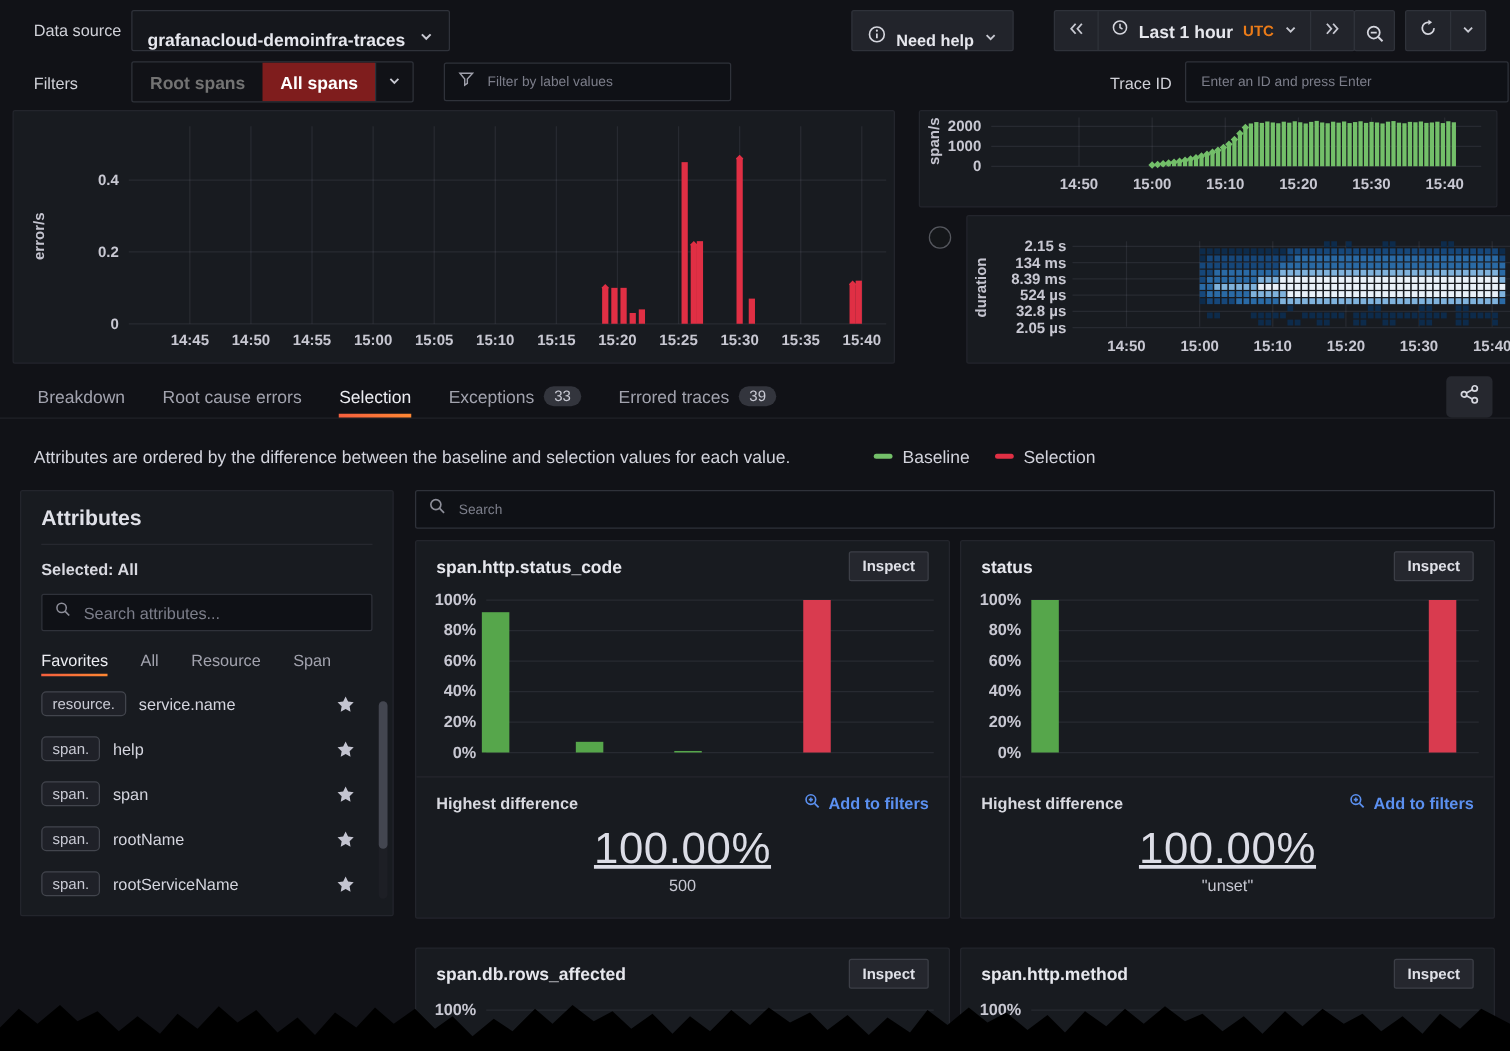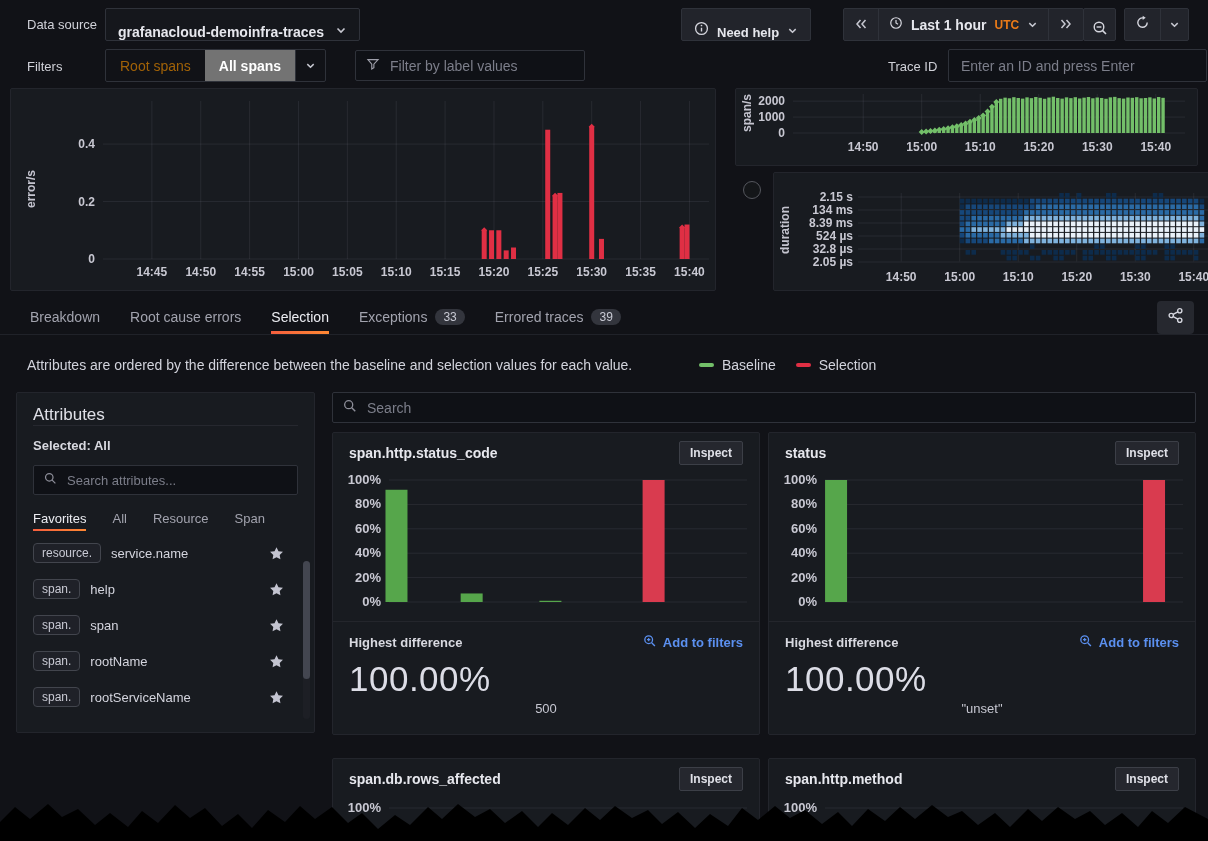--- a/index.html
+++ b/index.html
@@ -8,50 +8,50 @@
   .app *{box-sizing:border-box;}
   .lbl{position:absolute;font-size:13px;font-weight:500;color:#d0d1d8;white-space:nowrap;}
   .control{position:absolute;height:33px;display:flex;align-items:flex-end;border:1px solid #2f323a;
            border-radius:2px;background:#22242b;cursor:pointer;}
   .control.dark{background:#15171c;}
   .seg{display:flex;align-items:center;height:100%;padding:0 10px;}
   .seg+.seg{border-left:1px solid #2f323a;}
   .inputwrap{position:absolute;display:flex;align-items:center;gap:8px;padding:0 10px;
              background:#0f1116;border:1px solid #2f323a;border-radius:2px;}
   .inputwrap input{flex:1;background:transparent;border:none;outline:none;color:#5eead4;
-                   font-size:14px;font-family:"Liberation Sans",sans-serif;min-width:0;}
+                   font-size:11px;font-family:"Liberation Sans",sans-serif;min-width:0;}
   .inputwrap input::placeholder{color:#7c7e8a;}
   .panel{position:absolute;background:#181b20;border:1px solid #23252c;border-radius:2px;overflow:hidden;}
   
   .toggle{position:absolute;left:105px;top:49px;height:33px;display:flex;align-items:center;
           background:#111217;border:1px solid #2f323a;border-radius:2px;overflow:hidden;}
   .toggle .opt{padding:0 14px;height:100%;display:flex;align-items:center;font-size:14px;
-               font-weight:400;color:#a16207;cursor:pointer;}
-  .toggle .opt.active{background:#737373;color:#fff;font-weight:700;}
+               font-weight:700;color:#737373;cursor:pointer;}
+  .toggle .opt.active{background:#7f1d1d;color:#fff;font-weight:700;}
   .toggle .chev{width:30px;height:100%;display:flex;align-items:center;justify-content:center;
                 border-left:1px solid #2f323a;cursor:pointer;}
   
   .tabsbar{position:absolute;left:0;top:300px;width:100%;height:35px;border-bottom:1px solid #202229;
            display:flex;align-items:stretch;padding-left:30px;gap:30px;}
   .tab{position:relative;display:flex;align-items:center;gap:8px;font-size:14px;color:#a2a3ae;cursor:pointer;}
   .tab.active{color:#ecedf2;}
   .tab.active::after{content:"";position:absolute;left:0;right:0;bottom:0;height:3px;
                      background:linear-gradient(90deg,#f55f3e,#ff8833);}
   .badge{background:#33353d;border-radius:9px;padding:1px 8px;font-size:12px;color:#c9cad4;}
   .sharebtn{position:absolute;right:14px;top:301px;width:37px;height:33px;background:#26282f;
             border-radius:4px;display:flex;align-items:center;justify-content:center;cursor:pointer;}
   .note{position:absolute;left:27px;top:357px;font-size:14px;color:#d2d3dc;}
   .legend{position:absolute;left:699px;top:357px;display:flex;gap:20px;align-items:center;}
   .legend .item{display:flex;align-items:center;gap:8px;font-size:14px;color:#d2d3dc;}
   .dash{width:15px;height:4px;border-radius:2px;}
   .dash.g{background:#73bf69;}.dash.r{background:#e02f44;}
   
   .attrpanel{position:absolute;left:16px;top:392px;width:299px;height:341px;background:#181b20;
              border:1px solid #23252c;border-radius:2px;padding:12px 16px 0;}
-  .attrpanel h2{margin:0;font-size:17px;font-weight:400;color:#dfe0e7;
+  .attrpanel h2{margin:0;font-size:17px;font-weight:700;color:#dfe0e7;padding-bottom:10px;
                 border-bottom:1px solid #26282f;}
   .attr-selected{margin-top:12px;font-size:13px;font-weight:700;color:#d8d9e0;}
   .attr-search{position:relative;margin-top:12px;height:30px;display:flex;align-items:center;gap:8px;
                padding:0 10px;background:#0f1116;border:1px solid #2f323a;border-radius:2px;}
   .attr-search input{flex:1;background:transparent;border:none;outline:none;color:#ccccdc;font-size:13px;
                      font-family:"Liberation Sans",sans-serif;min-width:0;}
   .attr-search input::placeholder{color:#7c7e8a;}
   .attrtabs{margin-top:8px;display:flex;gap:26px;height:30px;}
   .attrtab{position:relative;display:flex;align-items:center;font-size:13px;color:#a2a3ae;cursor:pointer;}
   .attrtab.active{color:#ecedf2;}
@@ -70,21 +70,21 @@
   .cardhead{position:absolute;top:0;left:0;right:0;height:40px;padding:0 16px;display:flex;
             align-items:center;justify-content:space-between;}
   .cardtitle{font-size:14px;font-weight:700;color:#e6e7ed;}
   .inspect{height:24px;padding:0 10px;display:flex;align-items:center;font-size:12px;font-weight:600;
            background:#25272e;border:1px solid #3c3f47;border-radius:2px;color:#dfe0e7;cursor:pointer;}
   .cardchart{position:absolute;left:0;top:40px;}
   .cardfoot{position:absolute;top:188px;left:0;right:0;bottom:0;border-top:1px solid #24262c;padding:12px 16px;}
   .f-row{display:flex;align-items:center;justify-content:space-between;}
   .f-label{font-size:13px;font-weight:700;color:#d8d9e0;}
   .f-add{display:flex;align-items:center;gap:6px;font-size:13px;font-weight:600;color:#5b90f0;cursor:pointer;}
-  .f-value{margin-top:8px;text-align:left;font-size:35px;font-weight:500;color:#dcdde6;letter-spacing:.5px;}
+  .f-value{margin-top:8px;text-align:center;font-size:35px;font-weight:500;color:#dcdde6;letter-spacing:.5px;text-decoration:underline;}
   .f-name{margin-top:2px;text-align:center;font-size:13px;color:#c6c7d1;}
   .duration-radio{position:absolute;left:743px;top:181px;width:18px;height:18px;border-radius:50%;
                   border:1.5px solid #55575e;background:#141619;cursor:pointer;}
   .torn{position:absolute;left:0;bottom:0;pointer-events:none;}
   svg text{font-family:"Liberation Sans",sans-serif;}
 </style>
 </head>
 <body>
 
 <div class="app">

